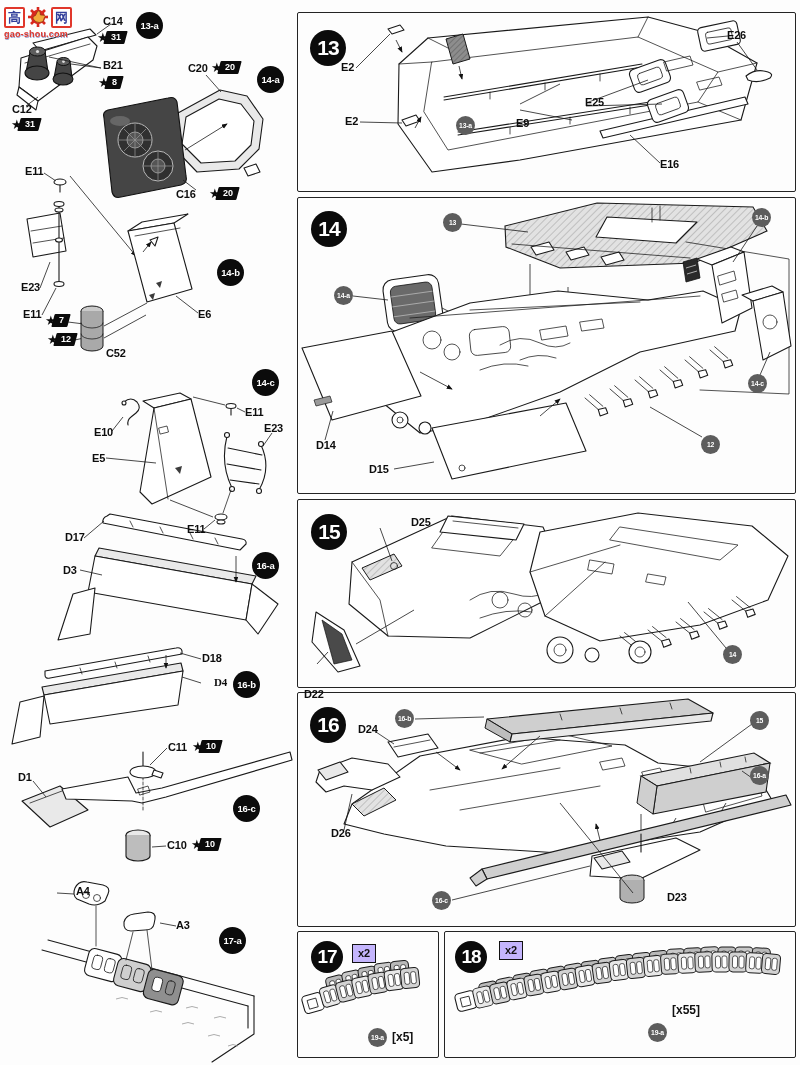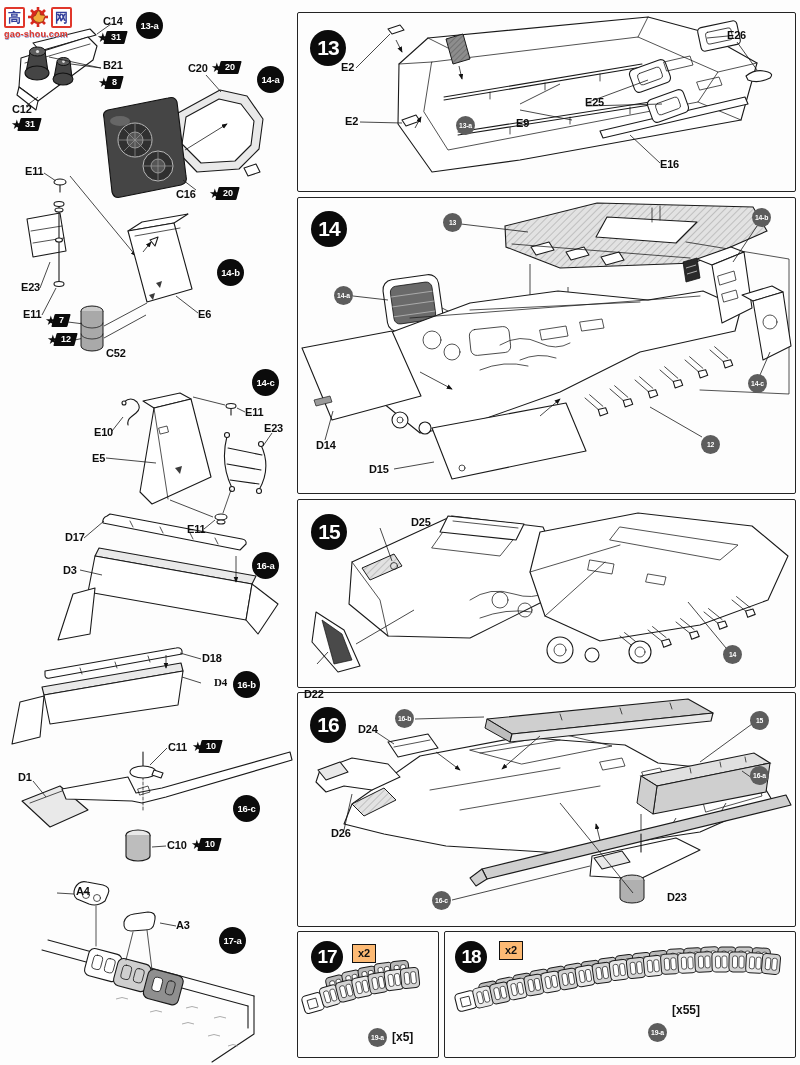--- a/index.html
+++ b/index.html
@@ -17,21 +17,21 @@
             display:flex;align-items:center;justify-content:center;
             font:700 9.5px "Liberation Sans",sans-serif;z-index:4;letter-spacing:-.3px;}
   .refbadge{position:absolute;width:19px;height:19px;border-radius:50%;background:#5d5d5d;color:#fff;
             display:flex;align-items:center;justify-content:center;
             font:700 6.8px "Liberation Sans",sans-serif;z-index:4;letter-spacing:-.2px;}
   .paint{position:absolute;display:flex;align-items:center;z-index:4;}
   .paint .star{font-size:13px;line-height:13px;color:#0b0b0b;margin-right:-4px;z-index:5;}
   .paint .pnum{background:#0b0b0b;color:#fff;font:700 9px/1 "Liberation Sans",sans-serif;
                padding:2px 5px 2px 6px;transform:skewX(-15deg);border-radius:1px;}
   .paint .pnum span{display:inline-block;transform:skewX(15deg);}
-  .qty{position:absolute;border:1.6px solid #111;background:#fdba74;color:#111;
+  .qty{position:absolute;border:1.6px solid #111;background:#c4b5fd;color:#111;
        font:700 11px/1 "Liberation Sans",sans-serif;padding:3px 5px;z-index:4;}
   .count{position:absolute;font:700 12px/1 "Liberation Sans",sans-serif;color:#111;z-index:4;}
   .wm{position:absolute;left:4px;top:6px;z-index:4;width:70px;}
   .wm-row{display:flex;align-items:center;gap:2px;}
   .wm-box{width:17px;height:17px;border:2px solid #e0372b;background:#fff;color:#33409c;
           font:700 13px/17px "Liberation Sans",sans-serif;text-align:center;border-radius:2px;}
   .wm-url{font:700 9px/1 "Liberation Sans",sans-serif;color:#e0372b;margin-top:2px;
           letter-spacing:.2px;text-shadow:.6px .6px 0 #9aa6d4;}
   
   .ln{fill:none;stroke:#1a1a1a;stroke-width:1.1;stroke-linejoin:round;stroke-linecap:round;}

